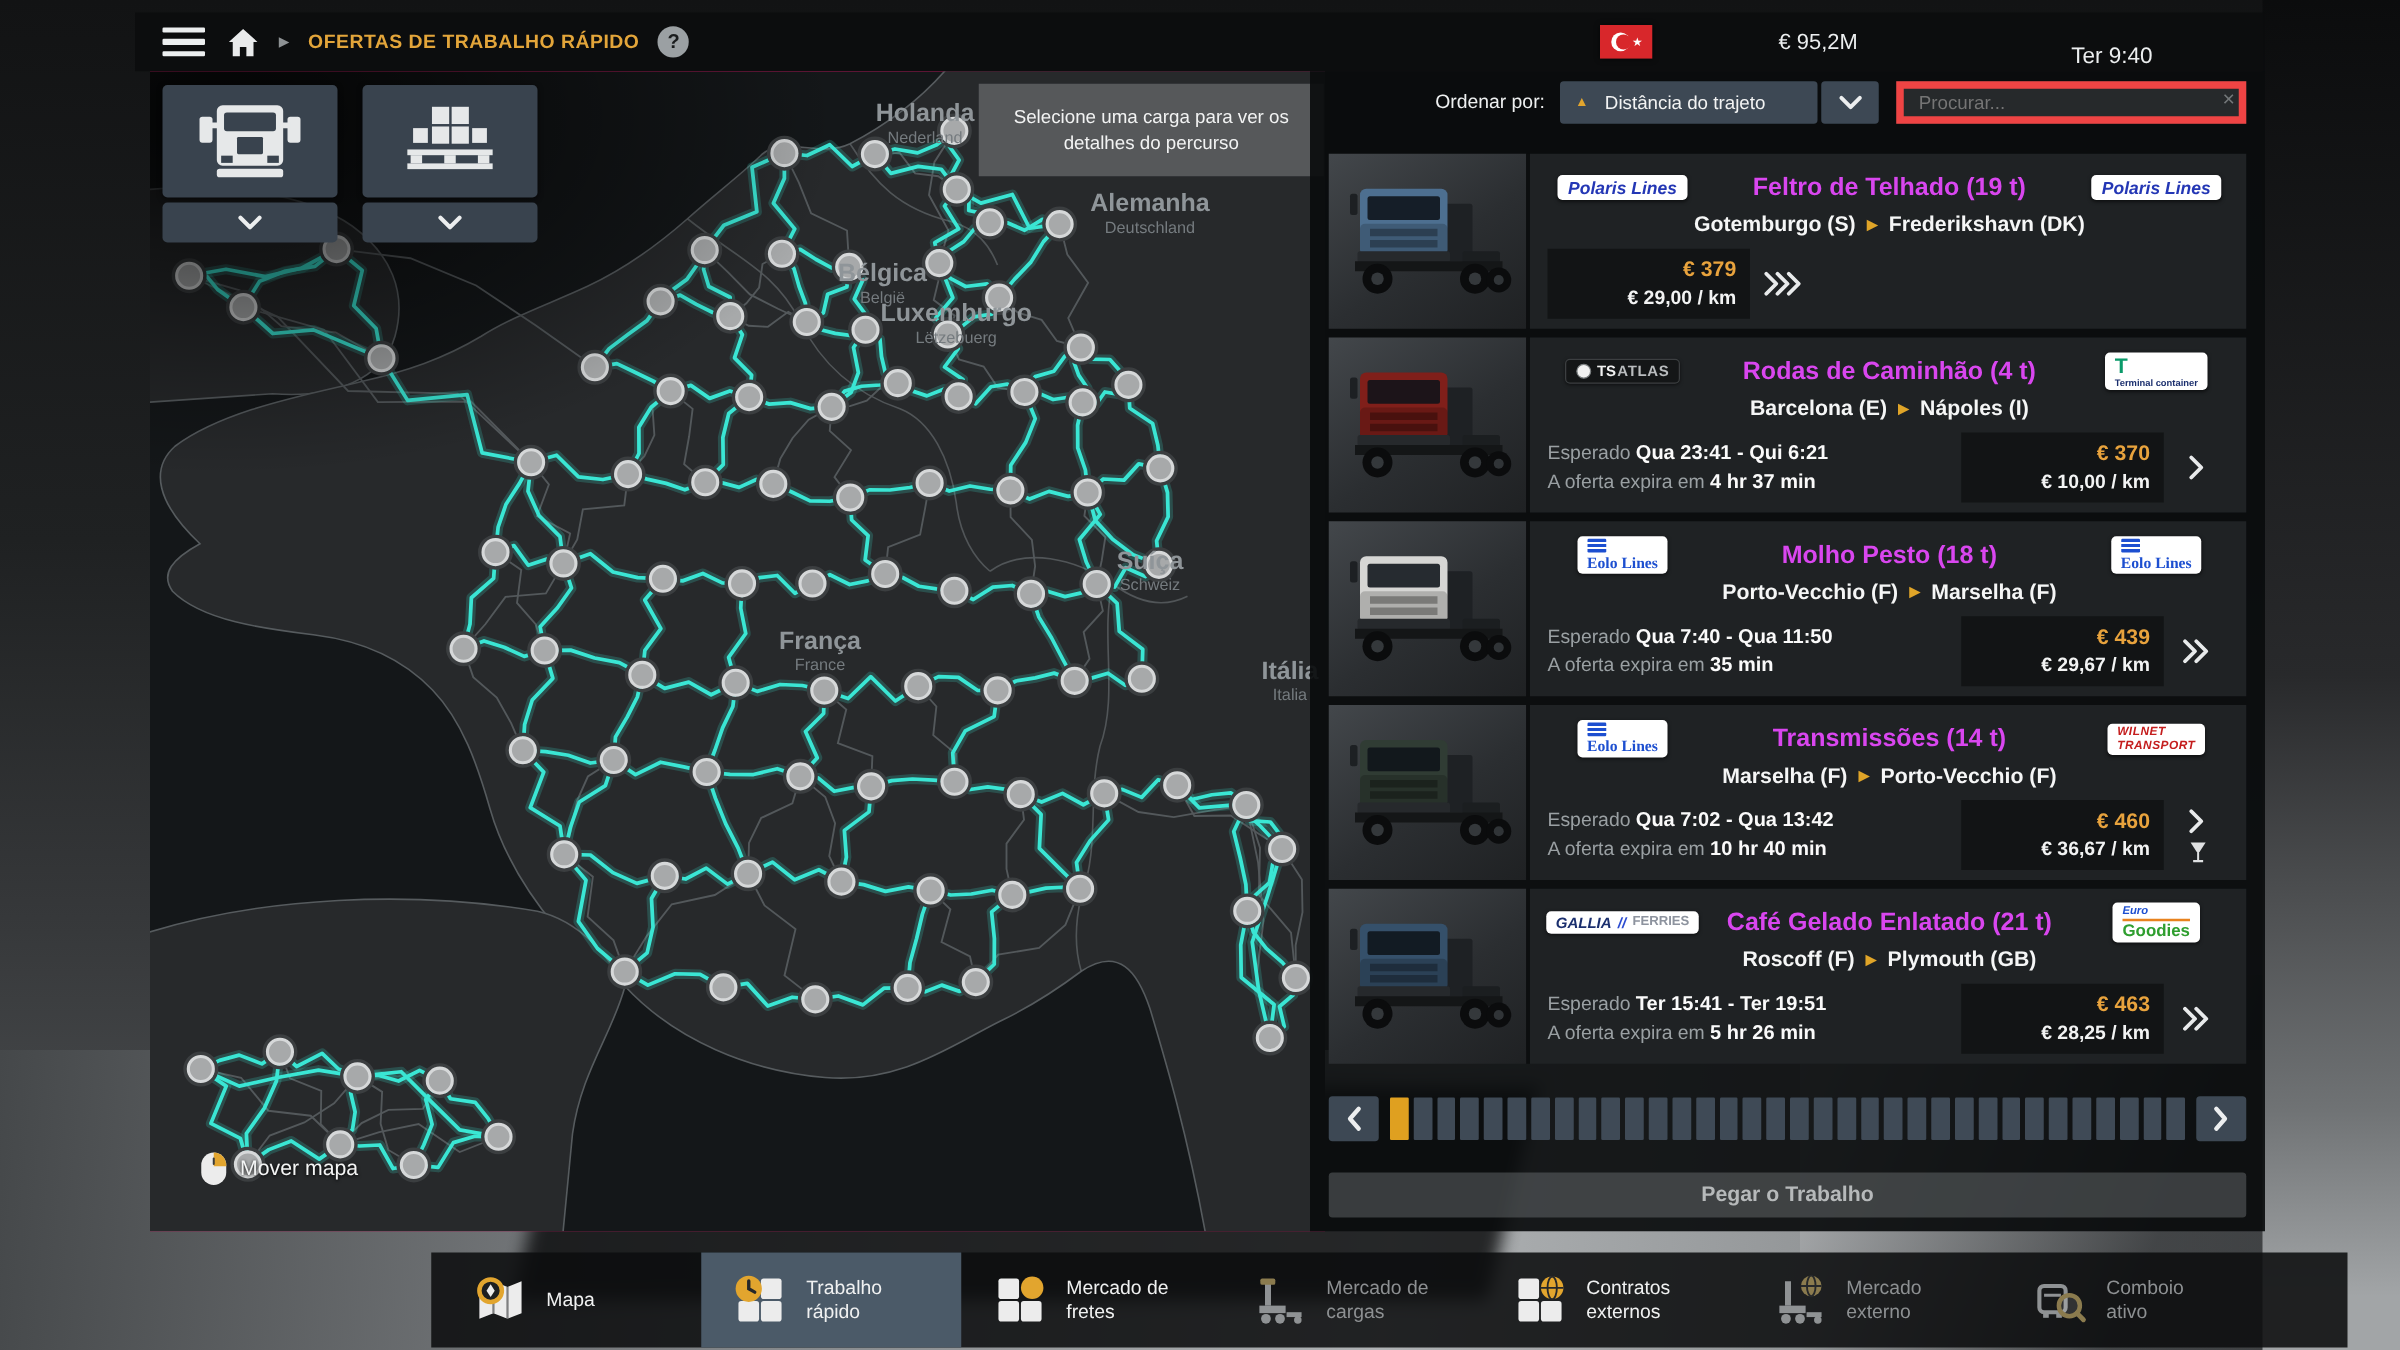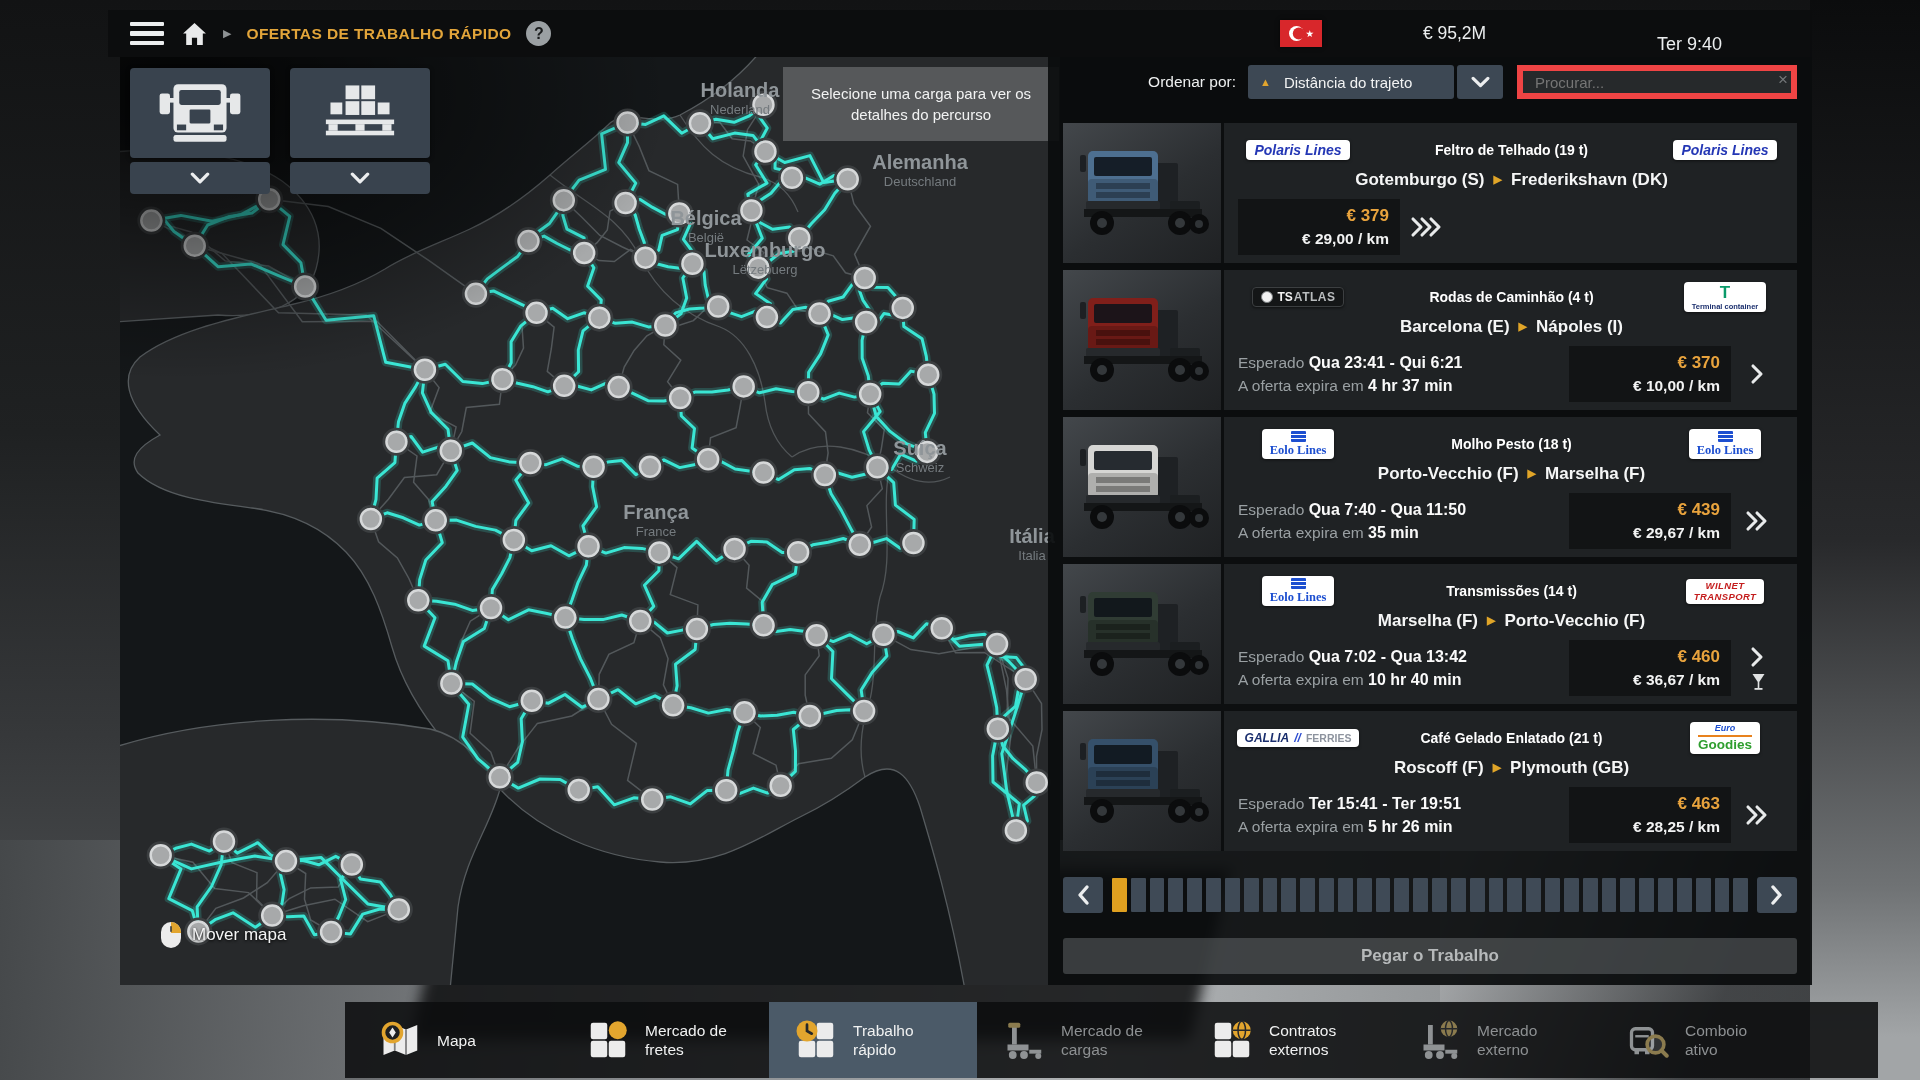--- a/index.html
+++ b/index.html
@@ -64,33 +64,33 @@
                 font-size:15px;padding:0 30px 0 12px;box-sizing:border-box;outline:none;font-family:inherit;}
   .search .clr{position:absolute;right:9px;top:5px;color:#737779;font-size:17px;}
 
   #job-list{position:absolute;left:15px;right:15px;top:66px;}
   .card{display:flex;height:140px;margin-bottom:7px;cursor:pointer;}
   .truck-cell{width:158px;background:linear-gradient(145deg,#43474b 0%,#2b2e31 55%,#1f2123 100%);
               display:flex;align-items:center;justify-content:center;border-right:3px solid #0c0e0f;}
   .card-body{flex:1;background:#1f2224;padding:8px 12px 8px 14px;display:flex;flex-direction:column;box-sizing:border-box;}
   .row1{display:flex;align-items:center;height:40px;}
   .logo-box{width:120px;display:flex;justify-content:center;}
-  .cargo{flex:1;text-align:center;color:#ffffff;font-size:14px;font-weight:700;}
+  .cargo{flex:1;text-align:center;color:#d946ef;font-size:20px;font-weight:700;}
   .row2{text-align:center;margin-top:1px;font-size:17px;color:#f5f6f6;font-weight:700;}
   .rarrow{color:#e0a528;font-size:11px;margin:0 9px;vertical-align:2px;}
   .row3{display:flex;margin-top:9px;align-items:center;}
   .info{flex:1;font-size:15.5px;line-height:23px;color:#9aa0a3;}
   .info b{color:#fafafa;font-size:16px;}
   .pricebox{width:140px;background:#121415;padding:5px 11px;text-align:right;line-height:23px;}
   .price{color:#e8a33d;font-weight:700;font-size:17px;}
   .perkm{color:#f2f3f3;font-weight:700;font-size:15.5px;}
   .chevcol{width:54px;display:flex;flex-direction:column;align-items:center;justify-content:center;gap:5px;}
 
   
-  .logo{background:#fff;border-radius:4px;padding:3px 8px;display:flex;align-items:center;gap:5px;line-height:1;
+  .logo{background:#fff;border-radius:4px;padding:3px 8px;display:flex;align-items:flex-start;gap:5px;line-height:1;
         box-shadow:0 1px 3px rgba(0,0,0,.55);}
   .logo.col{flex-direction:column;gap:2px;padding:2px 8px;}
   .lp{color:#2437b5;font-style:italic;font-weight:800;font-size:14px;}
   .logo.tsatlas{background:#141617;border:1px solid #3c3f41;}
   .ts-ico{width:12px;height:12px;border-radius:50%;background:#f2f2f2;border:1.5px solid #7c8082;box-sizing:border-box;}
   .ts1{color:#f2f2f2;font-weight:800;font-size:12px;}
   .ts2{color:#b9bcbe;font-weight:700;font-size:12px;letter-spacing:.5px;margin-left:-4px;}
   .term-t{color:#0a9a6a;font-size:17px;font-weight:800;}
   .term-txt{font-size:7.5px;font-weight:700;color:#1b2f6e;}
   .eolo-bars{width:15px;height:11px;border-radius:1px;
@@ -1141,42 +1141,42 @@
         <span style="display:flex;">
           <svg width="42" height="42" viewBox="0 0 28 28">
             <path d="M3,7 L10.5,4 L18,7 L25.5,4 L25.5,21 L18,24 L10.5,21 L3,24 Z" fill="#ececec"></path>
             <path d="M10.5,4 V21 M18,7 V24" stroke="#26282a" stroke-width="1.2" fill="none" opacity=".55"></path>
             <circle cx="9" cy="9" r="6" fill="#1d1f21" stroke="#e2a52e" stroke-width="2.4"></circle>
             <path d="M9,5.6 L11.2,9 L9,12.4 L6.8,9 Z" fill="#ececec"></path>
           </svg>
         </span>
         <span class="lbl">Mapa</span>
       </div>
-      <div class="tab ">
-        <span style="display:flex;">
-          <svg width="42" height="42" viewBox="0 0 28 28">
-            <rect x="2.5" y="2.5" width="11" height="11" rx="1.5" fill="#ececec"></rect>
-            <rect x="2.5" y="14.5" width="11" height="11" rx="1.5" fill="#ececec"></rect>
-            <rect x="14.5" y="14.5" width="11" height="11" rx="1.5" fill="#ececec"></rect>
-            <circle cx="20.5" cy="7.5" r="6" fill="#e2a52e"></circle>
-          </svg>
-        </span>
-        <span class="lbl">Mercado de fretes</span>
-      </div>
       <div class="tab active">
         <span style="display:flex;">
           <svg width="42" height="42" viewBox="0 0 28 28">
             <rect x="14.5" y="2.5" width="11" height="11" rx="1.5" fill="#ececec"></rect>
             <rect x="2.5" y="14.5" width="11" height="11" rx="1.5" fill="#ececec"></rect>
             <rect x="14.5" y="14.5" width="11" height="11" rx="1.5" fill="#ececec"></rect>
             <circle cx="8" cy="8" r="7" fill="#e2a52e"></circle>
             <path d="M8,3.8 V8 L11.2,9.8" stroke="#26282a" stroke-width="1.8" fill="none" stroke-linecap="round"></path>
           </svg>
         </span>
         <span class="lbl">Trabalho rápido</span>
+      </div>
+      <div class="tab ">
+        <span style="display:flex;">
+          <svg width="42" height="42" viewBox="0 0 28 28">
+            <rect x="2.5" y="2.5" width="11" height="11" rx="1.5" fill="#ececec"></rect>
+            <rect x="2.5" y="14.5" width="11" height="11" rx="1.5" fill="#ececec"></rect>
+            <rect x="14.5" y="14.5" width="11" height="11" rx="1.5" fill="#ececec"></rect>
+            <circle cx="20.5" cy="7.5" r="6" fill="#e2a52e"></circle>
+          </svg>
+        </span>
+        <span class="lbl">Mercado de fretes</span>
       </div>
       <div class="tab disabled">
         <span style="display:flex;">
           <svg width="42" height="42" viewBox="0 0 28 28">
             <rect x="6" y="4" width="3.2" height="13" fill="#8f9294"></rect>
             <rect x="3" y="17" width="14" height="4" fill="#8f9294"></rect>
             <circle cx="6.5" cy="24" r="2.6" fill="#8f9294"></circle>
             <circle cx="14" cy="24" r="2.6" fill="#8f9294"></circle>
             <rect x="17.5" y="20.5" width="8" height="2.6" fill="#8f9294"></rect>
             <circle cx="23.5" cy="24.6" r="2" fill="#8f9294"></circle>

